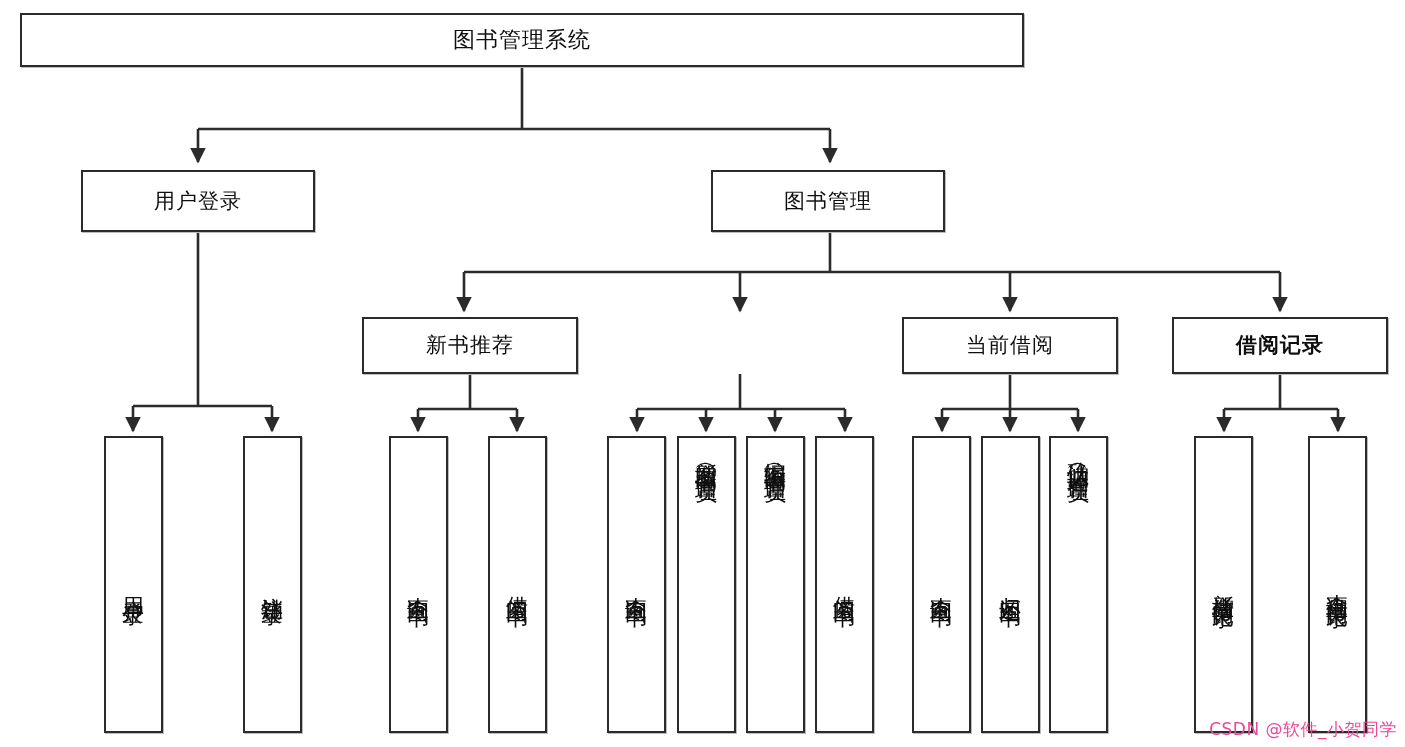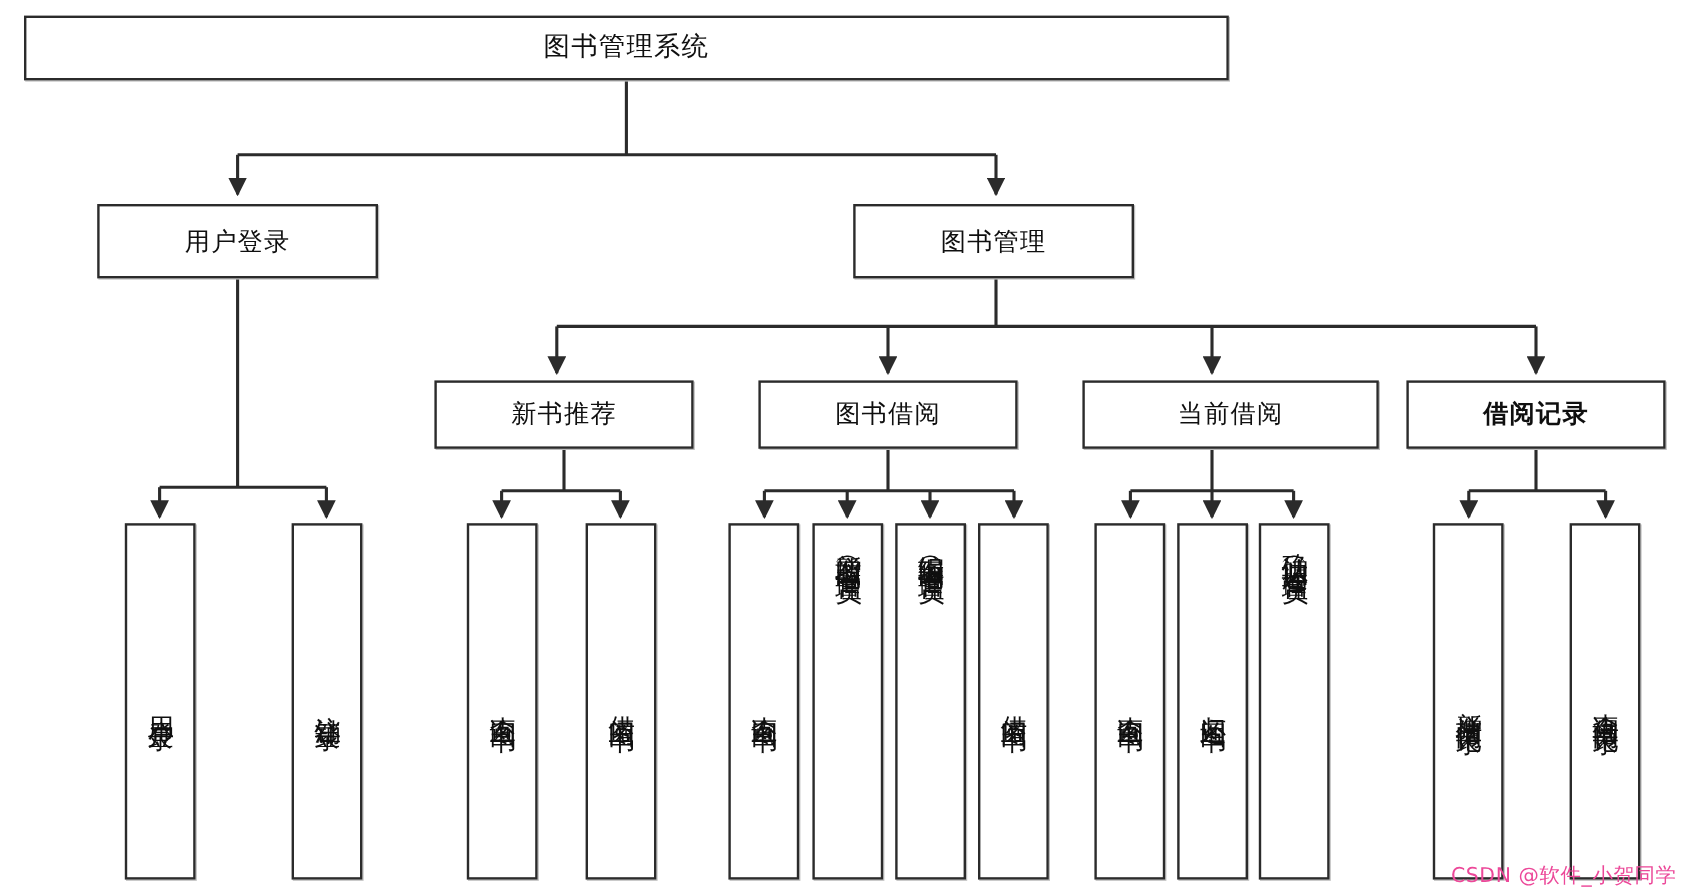--- a/index.html
+++ b/index.html
@@ -140,25 +140,22 @@
   </div>
 
   <div class="node lvl2" style="left:711px; top:170px; width:234px; height:62px;">
     <span class="label">图书管理</span>
   </div>
 
   <div class="node lvl3" style="left:362px; top:317px; width:216px; height:57px;">
     <span class="label">新书推荐</span>
   </div>
 
-  <div class="node lvl3" style="left:632px; top:317px; width:216px; height:57px;">
-    <span class="label">图书借阅</span>
-  </div>
-
-  <div class="node lvl3" style="left:902px; top:317px; width:247px; height:57px;">
+
+  <div class="node lvl3" style="left:902px; top:317px; width:216px; height:57px;">
     <span class="label">当前借阅</span>
   </div>
 
   <div class="node lvl3" style="left:1172px; top:317px; width:216px; height:57px;font-weight:bold;">
     <span class="label">借阅记录</span>
   </div>
 
   <div class="node leaf center-v" style="left:104px; top:436px; width:59px; height:297px;">
     <span class="label">用户登录</span>
   </div>

